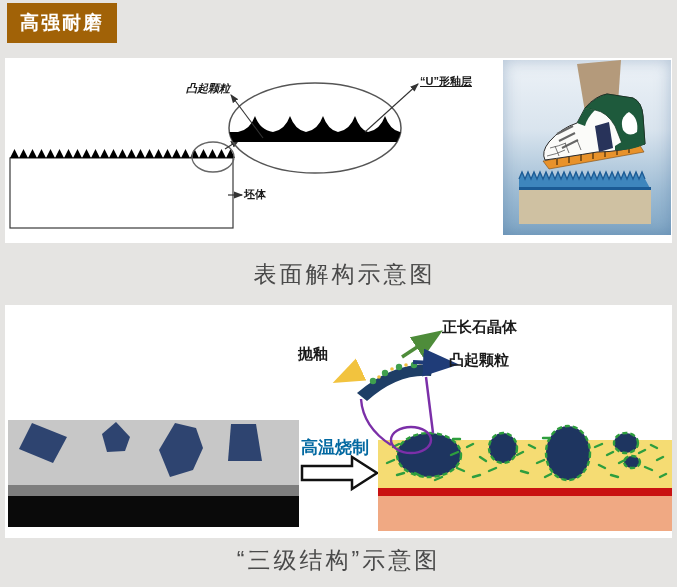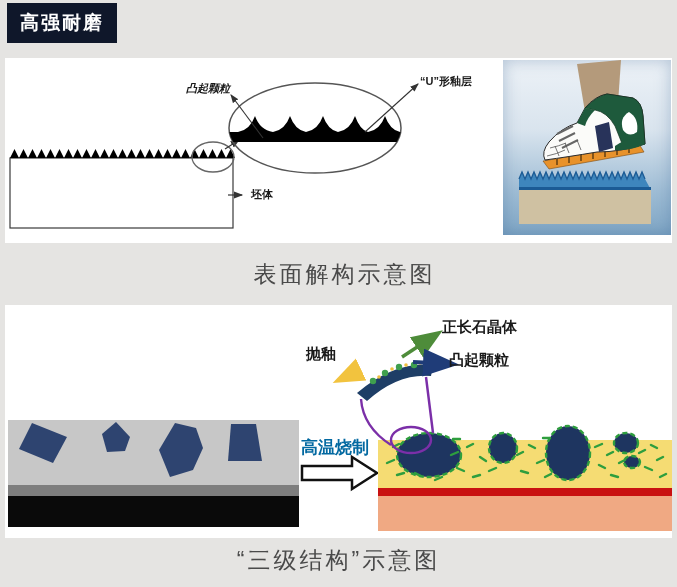--- a/index.html
+++ b/index.html
@@ -1,19 +1,19 @@
 <!DOCTYPE html>
 <html><head>
 <meta charset="utf-8">
 <style>
   html,body{margin:0;padding:0;}
   body{font-family:"Liberation Sans",sans-serif;background:#cfcfcd;}
   .page{position:relative;width:677px;height:587px;background:#E5E4E2;overflow:hidden;margin:0 auto;}
 
-  .badge{position:absolute;left:7px;top:3px;width:110px;height:40px;background:#0f172a;
+  .badge{position:absolute;left:7px;top:3px;width:110px;height:40px;background:#a16207;
          display:flex;align-items:center;justify-content:center;}
   .badge span{color:#ffffff;font-size:19px;font-weight:bold;letter-spacing:2px;}
 
   .panel{position:absolute;background:#ffffff;}
   .panel-1{left:5px;top:58px;width:667px;height:185px;}
   .panel-2{left:5px;top:305px;width:667px;height:233px;}
 
   .caption-band{position:absolute;left:0;width:677px;display:flex;align-items:center;justify-content:center;}
   .caption-1{top:243px;height:62px;padding-left:6px;}
   .caption-2{top:538px;height:45px;}
@@ -120,22 +120,22 @@
           <path d="M47,88 Q56,86 63,83"></path>
           <line x1="52" y1="86" x2="56" y2="96"></line>
           <line x1="62" y1="83" x2="66" y2="93"></line>
           <line x1="74" y1="80" x2="78" y2="90"></line>
         </g>
       </svg>
     </div>
 
   </div>
   <div class="diag-label lbl-sm" style="left:186px;top:81px;font-style:italic;">凸起颗粒</div>
-  <div class="diag-label lbl-sm" style="left:420px;top:74px;">“U”形釉层</div>
-  <div class="diag-label lbl-sm" style="left:244px;top:187px;margin-left:7px;">坯体</div>
+  <div class="diag-label lbl-sm" style="left:420px;top:74px;text-decoration:underline;">“U”形釉层</div>
+  <div class="diag-label lbl-sm" style="left:244px;top:187px;">坯体</div>
 
   <div class="caption-band caption-1">
     <span>表面解构示意图</span>
   </div>
 
   <div class="panel panel-2">
     <svg width="667" height="233" viewBox="0 0 667 233">
       <defs>
         <marker id="arrYellow" markerWidth="10" markerHeight="9" refX="7" refY="3.5" orient="auto">
           <path d="M0,0 L9,3.5 L0,7 Z" fill="#F2C33E"></path>
@@ -229,21 +229,21 @@
       <line x1="408" y1="57" x2="446" y2="59" stroke="#1F3C78" stroke-width="4" marker-end="url(#arrBlue)"></line>
 
       <g stroke="#7B2FA8" stroke-width="2.4" fill="none">
         <path d="M356,94 Q358,122 386,140"></path>
         <path d="M421,72 L428,128"></path>
         <ellipse cx="406" cy="135" rx="20" ry="13"></ellipse>
       </g>
     </svg>
   </div>
 
-  <div class="diag-label lbl-md" style="left:306px;top:345px;">抛釉</div>
+  <div class="diag-label lbl-md" style="left:298px;top:345px;">抛釉</div>
   <div class="diag-label lbl-md" style="left:442px;top:318px;">正长石晶体</div>
   <div class="diag-label lbl-md" style="left:449px;top:351px;">凸起颗粒</div>
   <div class="diag-label lbl-firing" style="left:301px;top:436px;">高温烧制</div>
 
   <div class="caption-band caption-2">
     <span>“三级结构”示意图</span>
   </div>
 
 </div>
 

